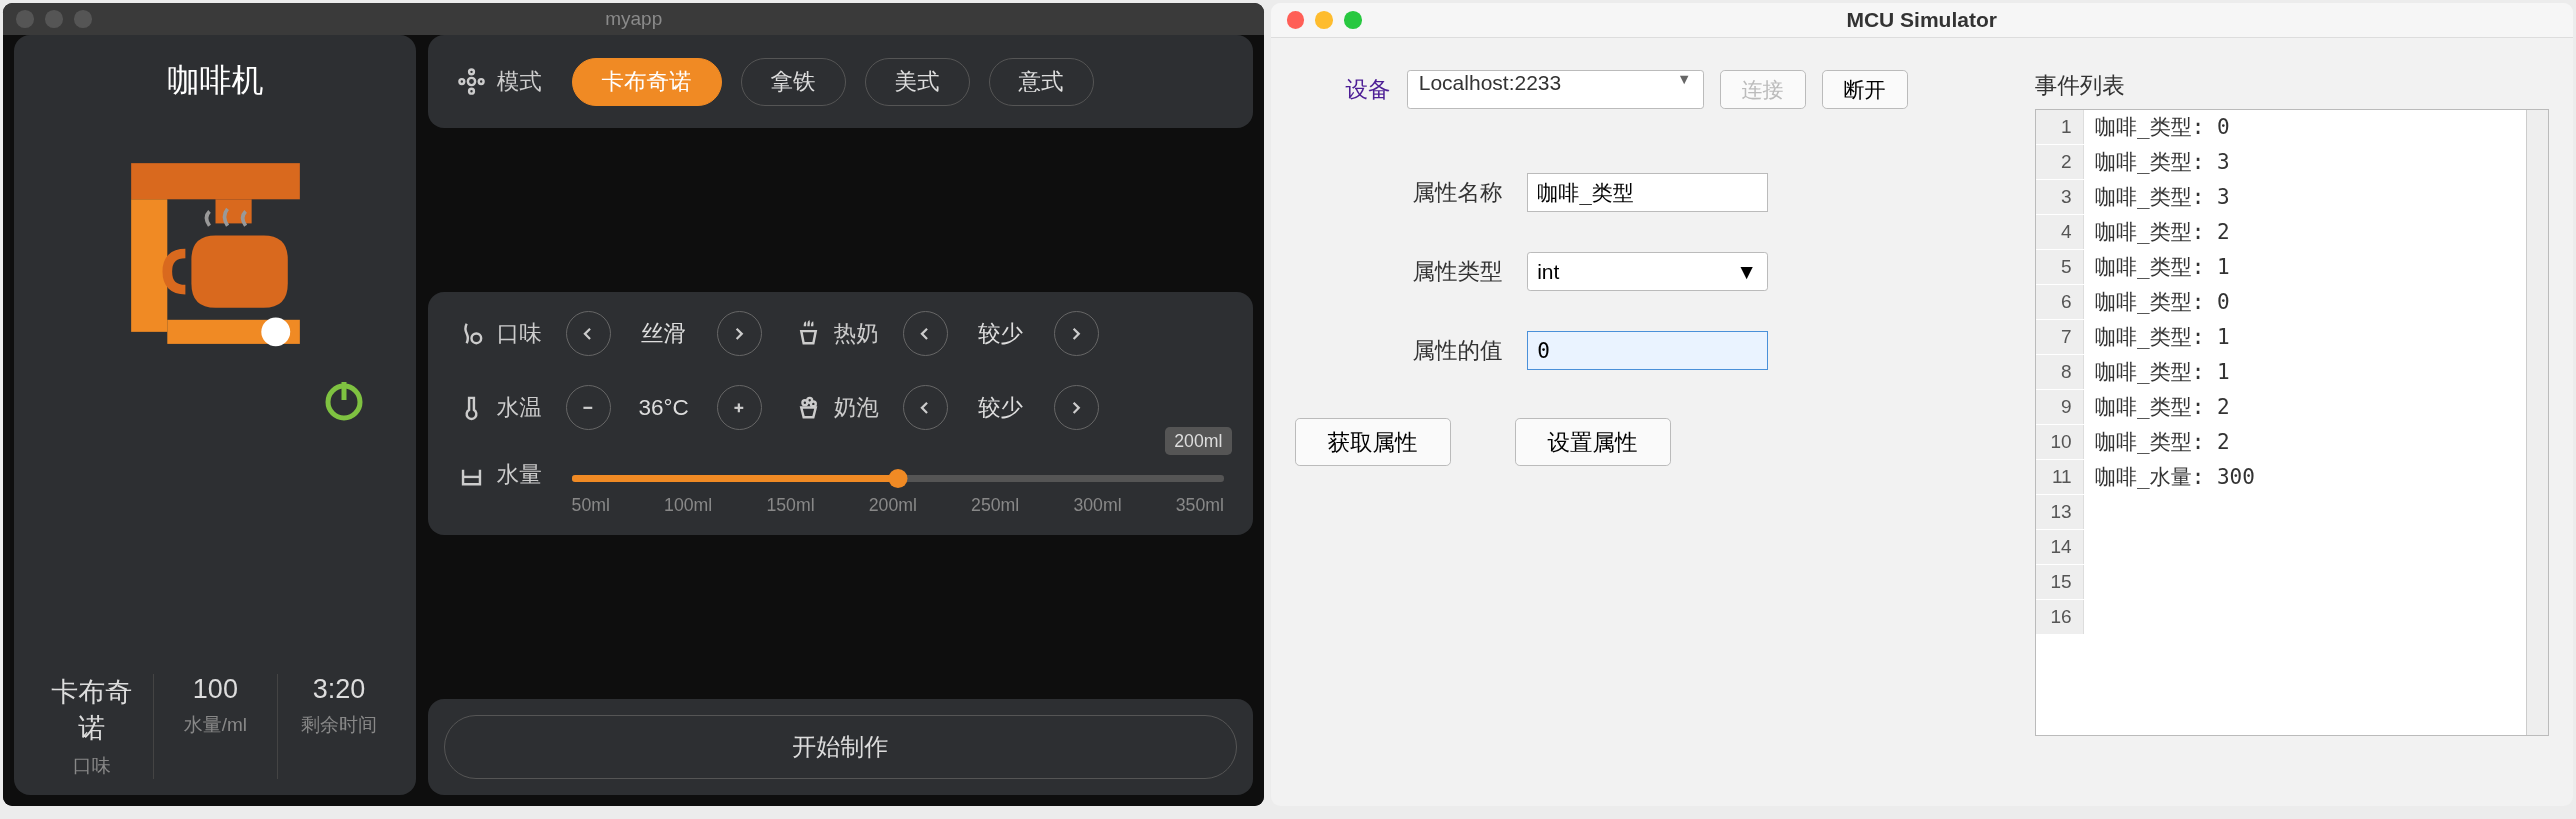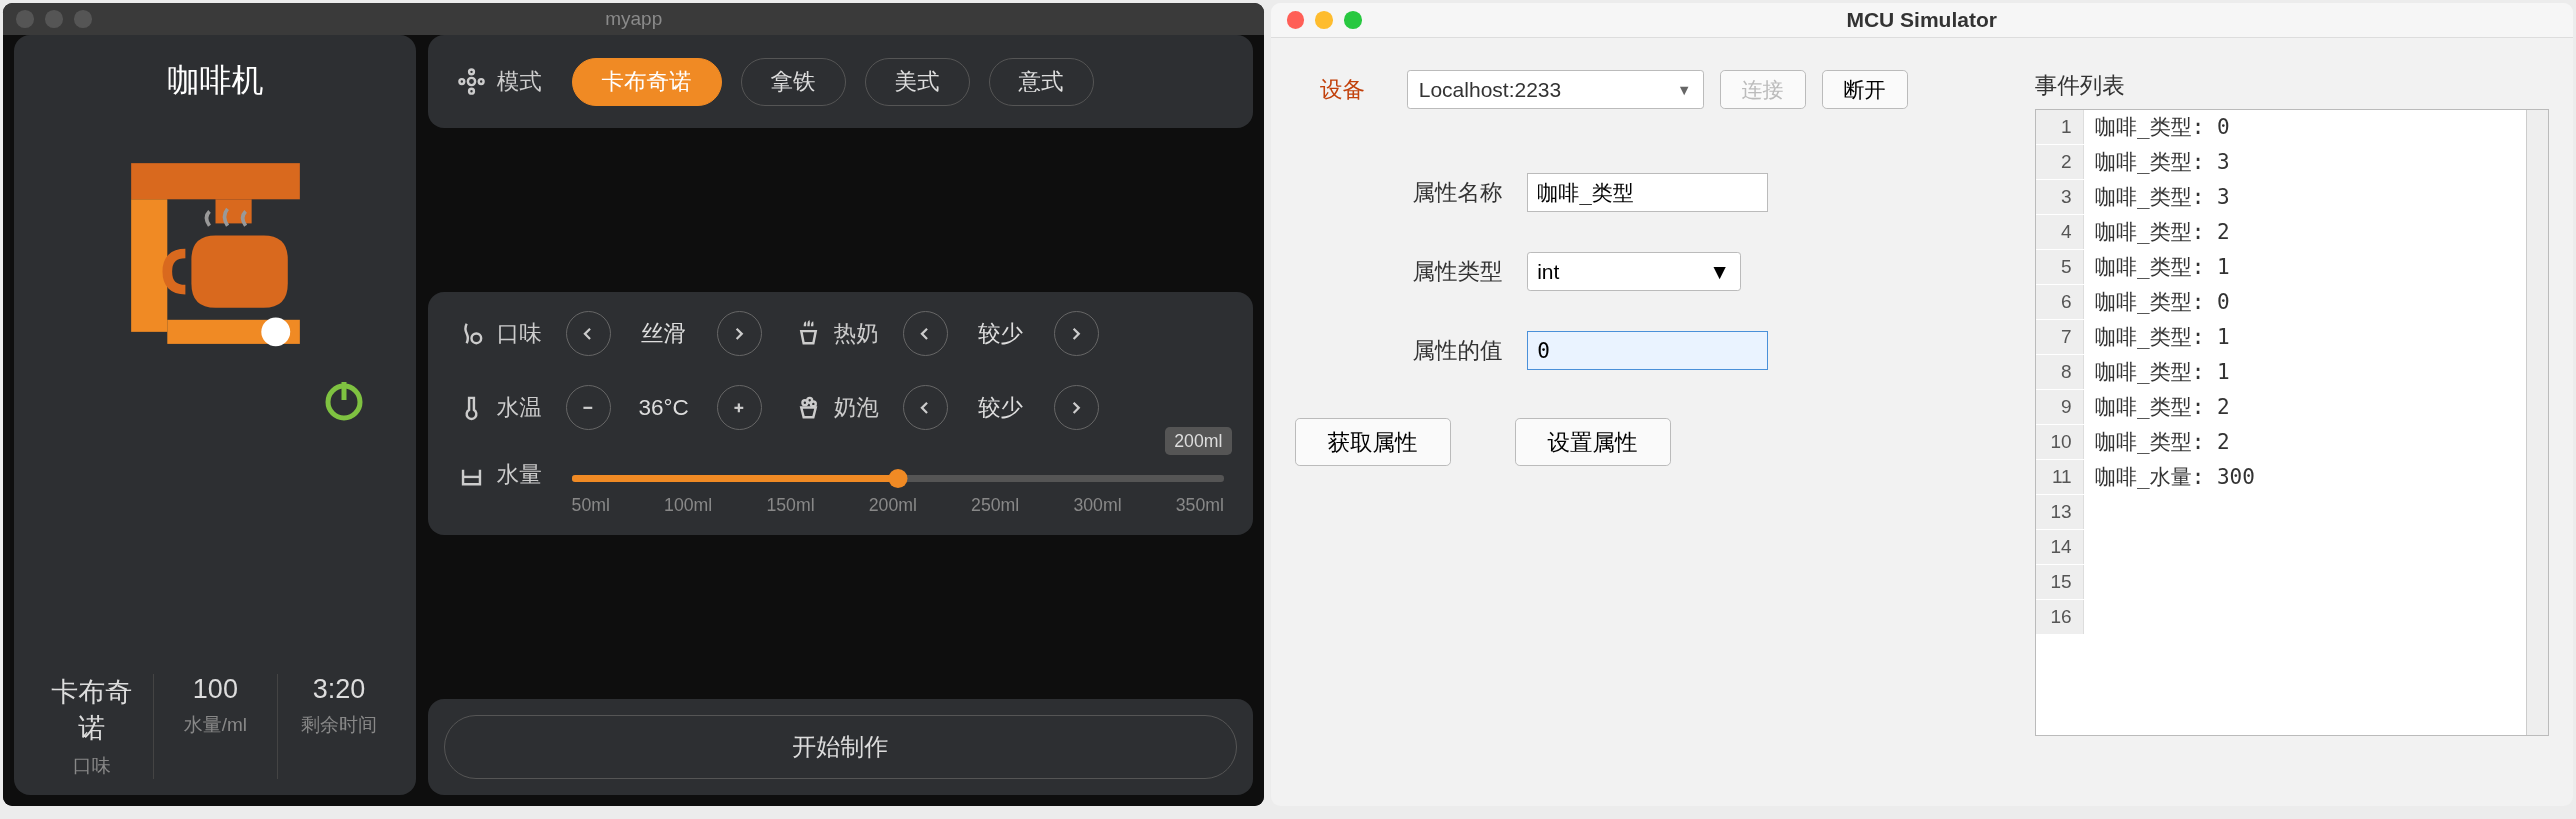--- a/index.html
+++ b/index.html
@@ -62,31 +62,31 @@
 .titlebar-right { height: 35px; background: #f6f6f6; display: flex; align-items: center; padding: 0 16px; border-bottom: 0.8px solid #ddd; position: relative; }
 .traffic-r { display: flex; gap: 11.2px; }
 .traffic-r .r { width: 17.7px; height: 17.7px; border-radius: 50%; background: #ff5f57; }
 .traffic-r .y { width: 17.7px; height: 17.7px; border-radius: 50%; background: #febc2e; }
 .traffic-r .g { width: 17.7px; height: 17.7px; border-radius: 50%; background: #28c840; }
 .titlebar-right .title { position: absolute; left: 50%; transform: translateX(-50%); color: #333; font-size: 21px; font-weight: 600; }
 
 .sim-body { flex: 1; display: flex; padding: 32px 24px; gap: 24px; }
 .sim-left { flex: 1; }
 .sim-row { display: flex; align-items: center; gap: 16px; margin-bottom: 32px; }
-.sim-lbl { font-size: 22.5px; color: #c2410c; min-width: 96px; text-align: center; }
-.sim-select { flex: 0 0 297px; height: 39px; border: 0.8px solid #bbb; background: #fff; display: flex; align-items: center; justify-content: space-between; padding: 0 11.2px; font-size: 21px; font-family: monospace; color: #333; border-radius: 3.2px; }
+.sim-lbl { font-size: 22.5px; color: #4c1d95; min-width: 96px; text-align: right; }
+.sim-select { flex: 0 0 297px; height: 39px; border: 0.8px solid #bbb; background: #fff; display: flex; align-items: flex-start; justify-content: space-between; padding: 0 11.2px; font-size: 21px; font-family: monospace; color: #333; border-radius: 3.2px; }
 .sim-select .dd { font-size: 14.5px; color: #666; }
 .sim-btn { height: 39px; padding: 0 21px; border: 0.8px solid #bbb; background: #fafafa; border-radius: 4.8px; font-size: 21px; cursor: pointer; text-align: center; }
 .sim-btn.disabled { color: #bbb; }
 .form-area { margin: 64px 0 0 96px; }
 .form-row { display: flex; align-items: center; gap: 24px; margin-bottom: 40px; }
 .form-lbl { font-size: 22.5px; color: #333; width: 112px; text-align: right; }
 .form-input { width: 241px; height: 39px; border: 0.8px solid #bbb; background: #fff; padding: 0 9.6px; font-size: 21px; font-family: monospace; }
 .form-input.focus { border: 1.6px solid #4a90d9; background: #eaf3ff; }
-.form-select { width: 214px; height: 39px; border: 0.8px solid #bbb; background: #fff; display: flex; align-items: center; justify-content: space-between; padding: 0 9.6px; font-size: 21px; font-family: monospace; border-radius: 3.2px; }
+.form-select { width: 241px; height: 39px; border: 0.8px solid #bbb; background: #fff; display: flex; align-items: center; justify-content: space-between; padding: 0 9.6px; font-size: 21px; font-family: monospace; border-radius: 3.2px; }
 .btn-row { display: flex; gap: 64px; margin-top: 48px; }
 .action-btn { height: 48px; padding: 0 32px; border: 0.8px solid #bbb; background: #fafafa; border-radius: 4.8px; font-size: 22.5px; cursor: pointer; }
 
 .sim-right { width: 514px; }
 .events-title { font-size: 22.5px; color: #333; margin-bottom: 8px; }
 .events-list { border: 0.8px solid #bbb; background: #fff; height: 627px; overflow: hidden; position: relative; }
 .events-list::after { content: ""; position: absolute; right: 0; top: 0; bottom: 0; width: 21px; background: #eee; border-left: 0.8px solid #ccc; }
 .event-row { display: flex; height: 35px; align-items: center; border-bottom: 0.8px solid transparent; }
 .event-num { width: 48px; text-align: right; padding-right: 11.2px; color: #555; background: #eee; font-size: 19px; height: 100%; display: flex; align-items: center; justify-content: flex-end; border-right: 0.8px solid #ddd; }
 .event-txt { padding-left: 11.2px; font-size: 21px; color: #333; font-family: monospace; }

